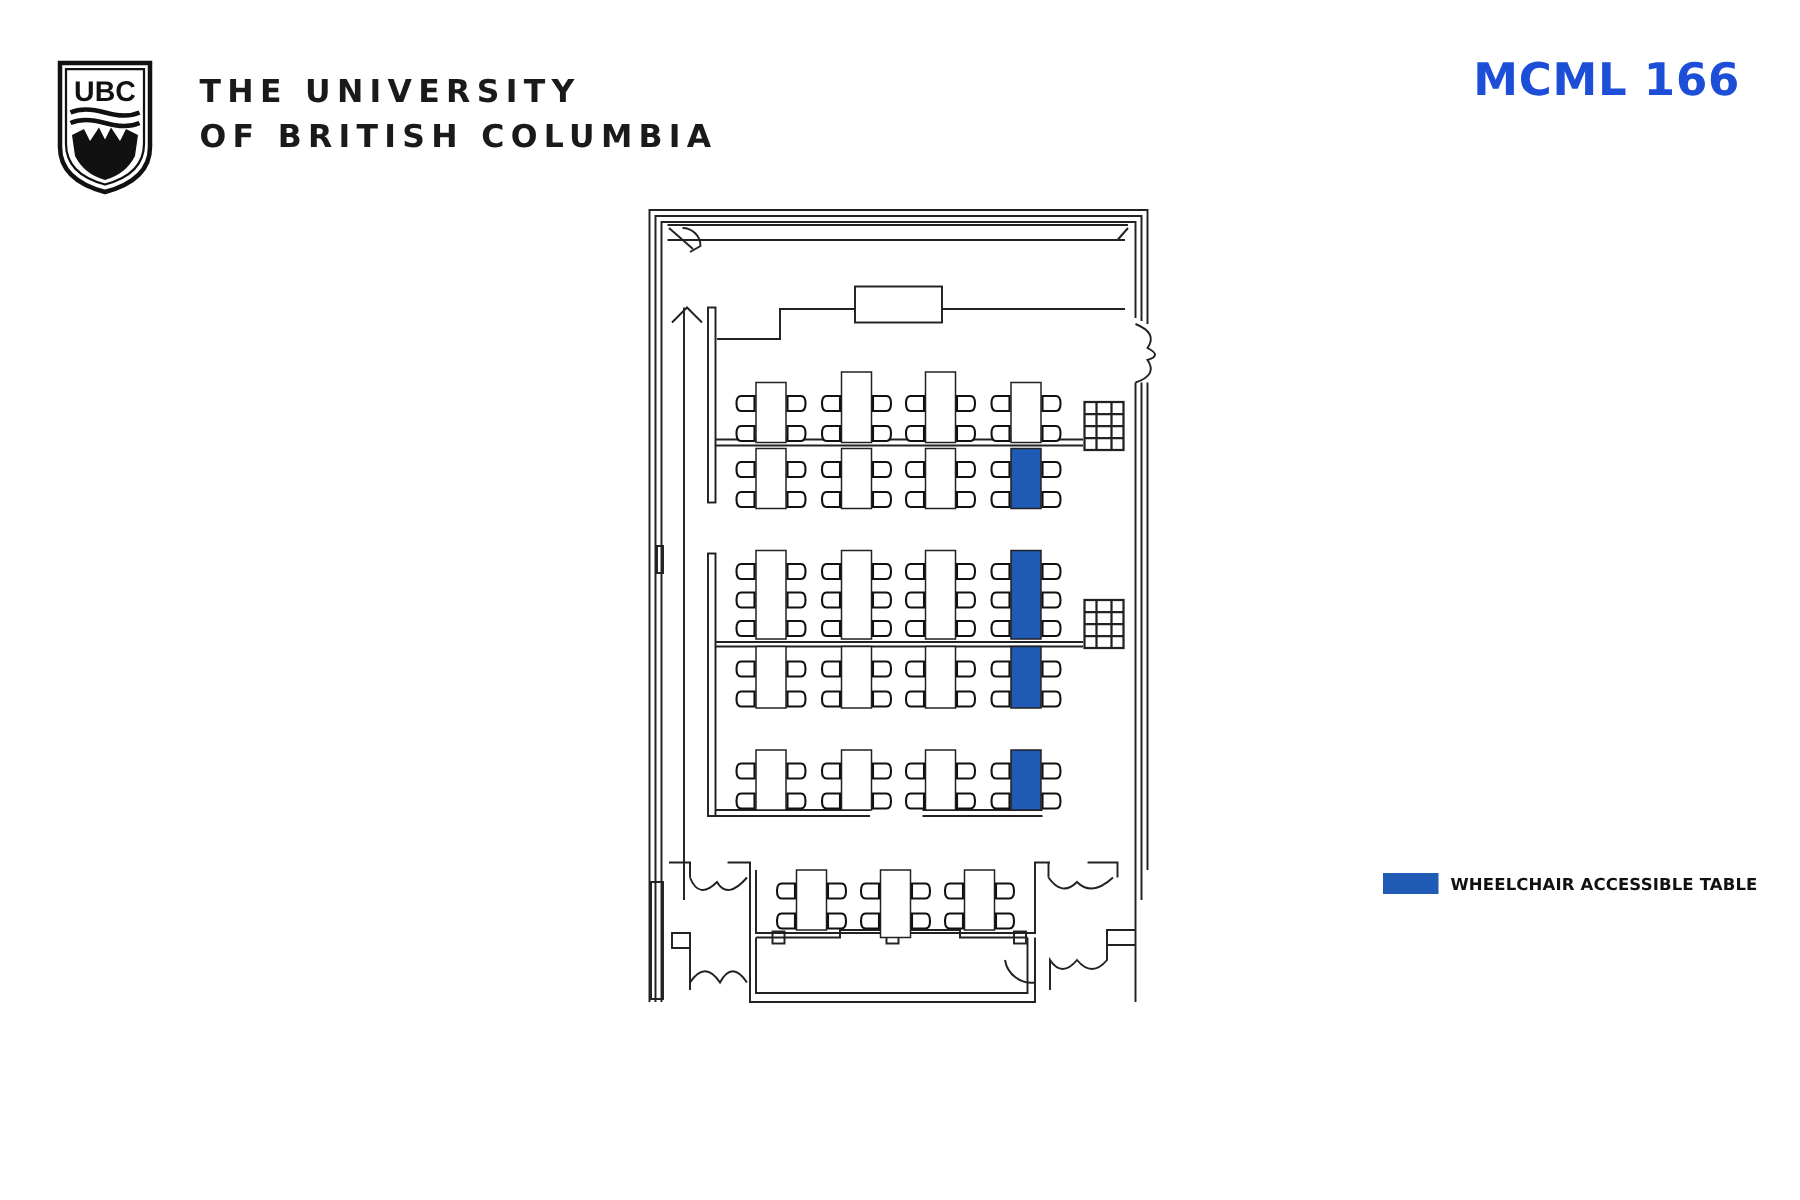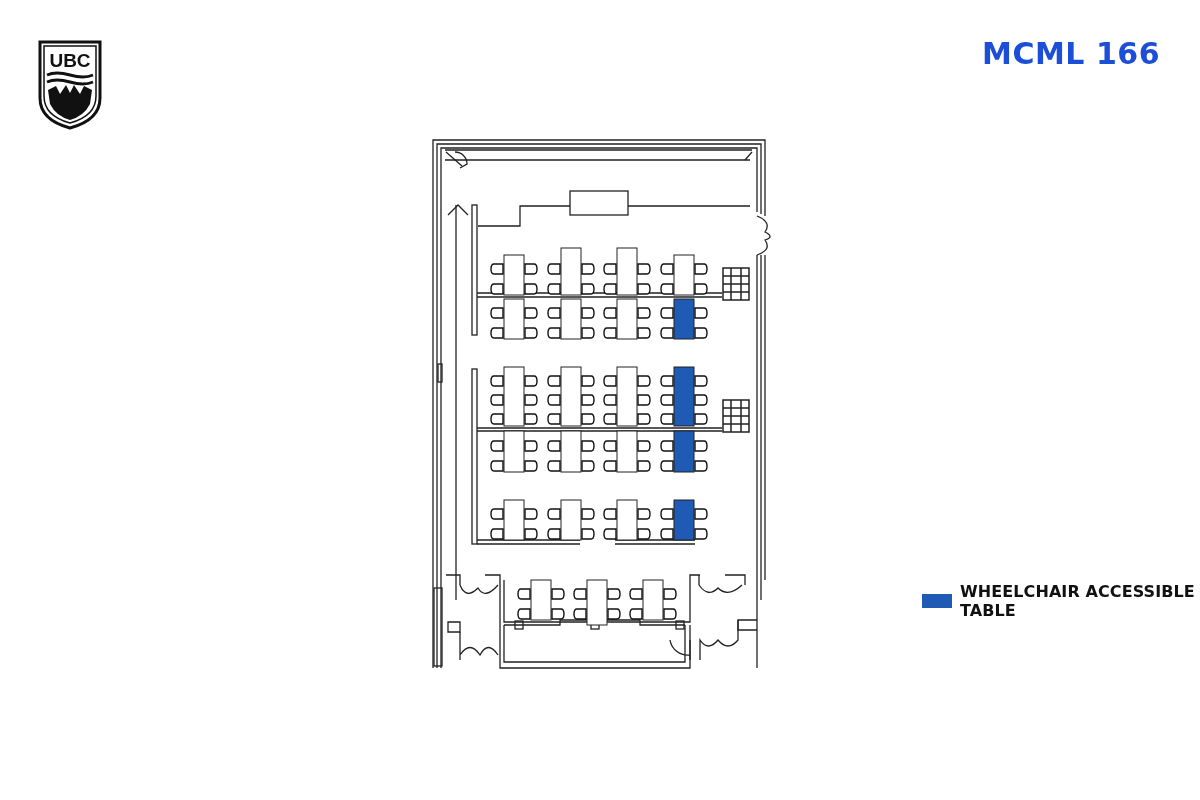--- a/index.html
+++ b/index.html
@@ -3,35 +3,37 @@
 <meta charset="utf-8">
 <style>
   html,body{margin:0;padding:0;background:#fff;}
   body{width:1200px;height:800px;position:relative;overflow:hidden;font-family:"DejaVu Sans","Liberation Sans",sans-serif;color:#111;}
   .logo{position:absolute;left:38px;top:40px;width:64px;height:90px;}
   .uni{position:absolute;left:133px;top:46px;font-size:21px;font-weight:bold;letter-spacing:4.2px;line-height:30px;color:#1a1a1a;}
   .room{position:absolute;right:40px;top:36px;font-size:30px;font-weight:bold;letter-spacing:0.5px;color:#1d4ed8;}
   .plan{position:absolute;left:0;top:0;width:1200px;height:800px;}
   .legend{position:absolute;left:922px;top:582px;display:flex;align-items:center;gap:8px;}
   .swatch{width:37px;height:14px;}
-  .legend-label{font-size:16px;font-weight:bold;color:#111;letter-spacing:0.1px;}
+  .legend-label{font-size:11px;font-weight:bold;color:#111;letter-spacing:0.1px;}
 </style>
 </head>
 <body>
 
 <svg class="logo" viewBox="0 0 64 90">
   <path d="M2 2 H62 V58 Q62 80 32 88 Q2 80 2 58 Z" fill="#fff" stroke="#111" stroke-width="3"></path>
   <path d="M6 6 H58 V56 Q58 76 32 83 Q6 76 6 56 Z" fill="#fff" stroke="#111" stroke-width="1.5"></path>
   <text x="32" y="27" text-anchor="middle" font-family="Liberation Sans, sans-serif" font-weight="bold" font-size="19" fill="#111">UBC</text>
   <path d="M9 35 Q18 31 32 35 T55 35" stroke="#111" stroke-width="3" fill="none"></path>
   <path d="M9 42 Q18 38 32 42 T55 42" stroke="#111" stroke-width="3" fill="none"></path>
   <path d="M10 50 L18 46 L22 54 L28 45 L32 53 L36 45 L42 54 L46 46 L54 50 L52 64 Q46 76 32 80 Q18 76 12 64 Z" fill="#111"></path>
 </svg>
 
 <div class="uni">
+  <div>THE UNIVERSITY</div>
+  <div>OF BRITISH COLUMBIA</div>
 </div>
 
 <div class="room">MCML 166</div>
 
 <svg class="plan" viewBox="0 0 1200 800">
   <g fill="none" stroke="#222" stroke-width="1.3">
 
     <path d="M433 668 V140 H765 V216"></path>
     <path d="M437 668 V144 H761 V214"></path>
     <path d="M441 668 V148 H757 V212"></path>

